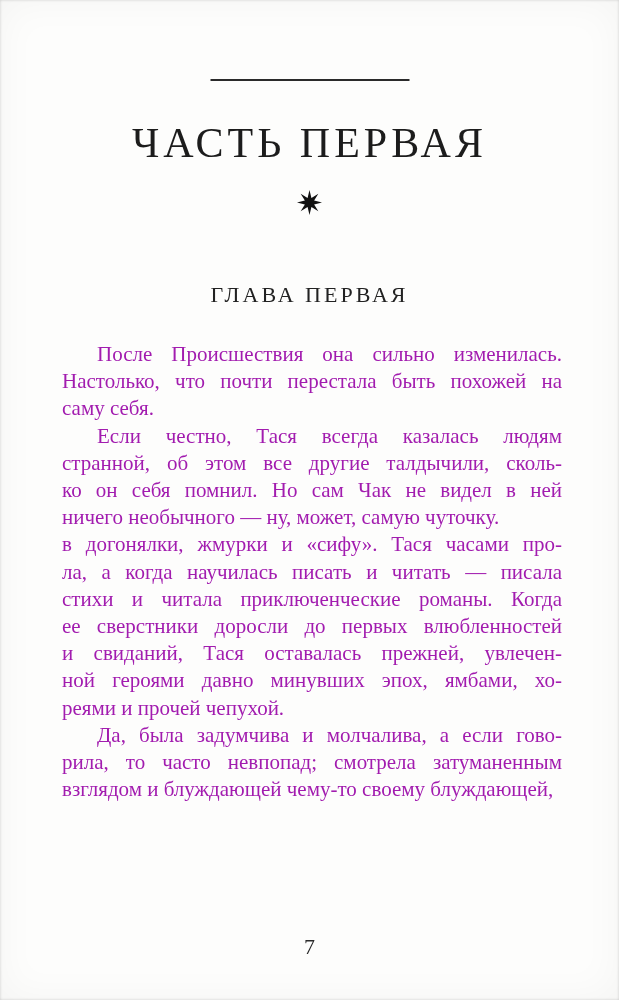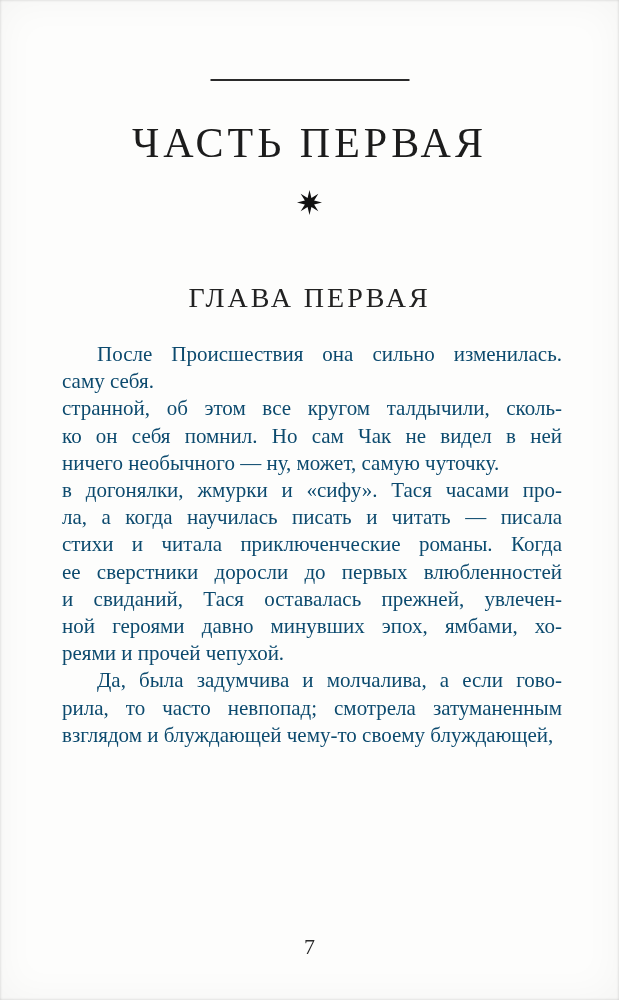--- a/index.html
+++ b/index.html
@@ -53,34 +53,34 @@
     width: 25px;
     height: 25px;
   }
   .chapter-title {
     position: absolute;
     top: 284px;
     left: 0;
     width: 100%;
     margin: 0;
     text-align: center;
-    font-size: 28px;
+    font-size: 22px;
     font-weight: 400;
     line-height: 1;
     letter-spacing: 3px;
     color: #222222;
   }
   .body-text {
     position: absolute;
     top: 341px;
     left: 62px;
     width: 500px;
     font-size: 21px;
     line-height: 27.2px;
-    color: #0c4a6e;
+    color: #a21caf;
   }
   .line {
     text-align: justify;
     text-align-last: justify;
     white-space: nowrap;
   }
   .line.para-end {
     text-align: left;
     text-align-last: left;
   }
@@ -110,22 +110,24 @@
   <div class="ornament">
     <svg viewBox="0 0 24 24" aria-hidden="true">
       <polygon fill="#111111" points="12,0 13.84,7.56 20.49,3.51 16.43,10.16 24,12 16.43,13.84 20.49,20.49 13.84,16.43 12,24 10.16,16.43 3.51,20.49 7.56,13.84 0,12 7.56,10.16 3.51,3.51 10.16,7.56"></polygon>
     </svg>
   </div>
 
   <h2 class="chapter-title">ГЛАВА ПЕРВАЯ</h2>
 
   <div class="body-text" id="body-text">
       <div class="line para-start">После Происшествия она сильно изменилась.</div>
+      <div class="line">Настолько, что почти перестала быть похожей на</div>
       <div class="line para-end">саму себя.</div>
-      <div class="line">странной, об этом все кругом талдычили, сколь-</div>
+      <div class="line para-start">Если честно, Тася всегда казалась людям</div>
+      <div class="line">странной, об этом все другие талдычили, сколь-</div>
       <div class="line">ко он себя помнил. Но сам Чак не видел в ней</div>
       <div class="line para-end">ничего необычного — ну, может, самую чуточку.</div>
       <div class="line">в догонялки, жмурки и «сифу». Тася часами про-</div>
       <div class="line">ла, а когда научилась писать и читать — писала</div>
       <div class="line">стихи и читала приключенческие романы. Когда</div>
       <div class="line">ее сверстники доросли до первых влюбленностей</div>
       <div class="line">и свиданий, Тася оставалась прежней, увлечен-</div>
       <div class="line">ной героями давно минувших эпох, ямбами, хо-</div>
       <div class="line para-end">реями и прочей чепухой.</div>
       <div class="line para-start">Да, была задумчива и молчалива, а если гово-</div>

